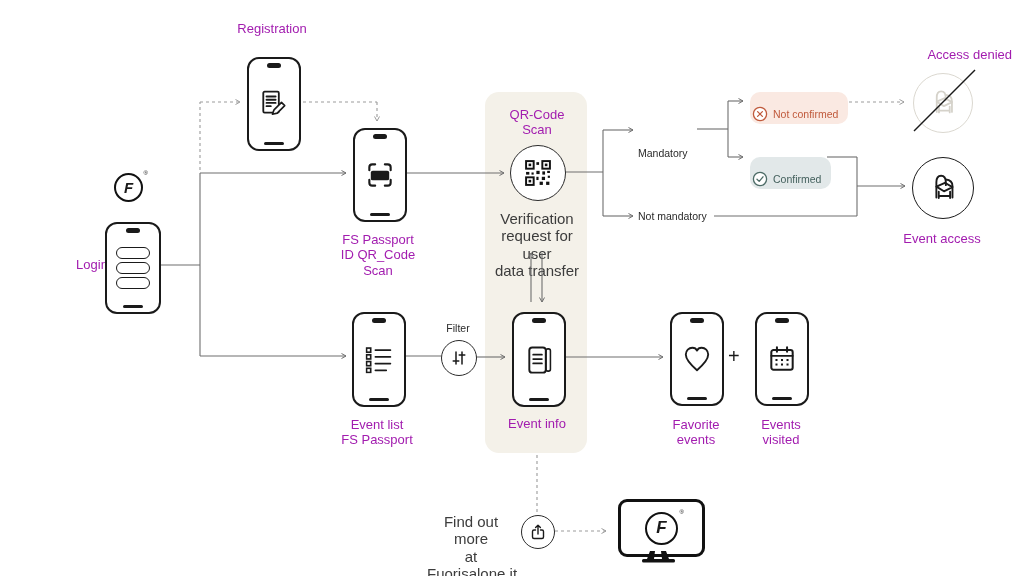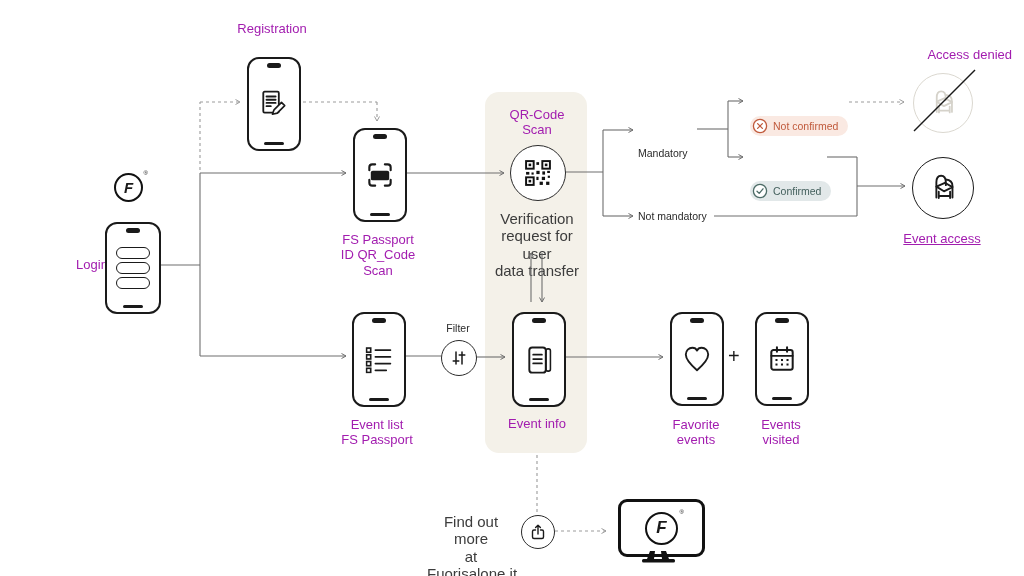--- a/index.html
+++ b/index.html
@@ -36,21 +36,21 @@
   .c-access{left:912px;top:157px;width:60px;height:60px;border:1.3px solid #1a1a1a;}
 
   
   .brandlogo{position:absolute;z-index:2;}
   .brandlogo .ring{border:2px solid #111;border-radius:50%;background:#fff;display:flex;align-items:center;justify-content:center;
     font-style:italic;font-weight:bold;}
   .brandlogo .reg{position:absolute;font-size:6px;font-style:normal;font-weight:normal;color:#111;}
 
   
   .pill{position:absolute;height:20px;border-radius:10px;display:flex;align-items:center;gap:5px;
-    padding:0 10px 0 2px;font-size:10.5px;z-index:2;margin-top:24px;}
+    padding:12px 10px 0 2px;font-size:10.5px;z-index:2;}
   .pill svg{flex:0 0 auto;}
   .pill-denied{left:750px;top:92px;background:#fae9e2;color:#c05a3c;}
   .pill-confirmed{left:750px;top:157px;background:#e2e8e9;color:#44605d;}
 
   
   .monitor{left:618px;top:499px;width:81px;height:52px;border:3px solid #111;border-radius:9px;background:#fff;z-index:2;
     display:flex;align-items:center;justify-content:center;}
   .plus{position:absolute;font-size:20px;font-weight:300;color:#1a1a1a;z-index:2;}
 </style>
 </head>
@@ -108,21 +108,21 @@
 ID QR_Code
 Scan</div>
 <div class="lbl lbl-main" style="left:487px;top:107px;width:100px;">QR-Code
 Scan</div>
 <div class="lbl lbl-tiny" style="left:487px;top:210px;width:100px;">Verification
 request for user
 data transfer</div>
 <div class="lbl lbl-small" style="left:638px;top:123px;white-space:nowrap;margin-top:24px;">Mandatory</div>
 <div class="lbl lbl-small" style="left:638px;top:210px;white-space:nowrap;">Not mandatory</div>
 <div class="lbl lbl-main" style="left:872px;top:47px;width:140px;text-align:right;">Access denied</div>
-<div class="lbl lbl-main" style="left:872px;top:231px;width:140px;text-decoration:underline;">Event access</div>
+<div class="lbl lbl-main" style="left:872px;top:231px;width:140px;">Event access</div>
 <div class="lbl lbl-main" style="left:307px;top:417px;width:140px;">Event list
 FS Passport</div>
 <div class="lbl lbl-small" style="left:428px;top:322px;width:60px;">Filter</div>
 <div class="lbl lbl-main" style="left:487px;top:416px;width:100px;">Event info</div>
 <div class="lbl lbl-main" style="left:626px;top:417px;width:140px;">Favorite
 events</div>
 <div class="lbl lbl-main" style="left:711px;top:417px;width:140px;">Events
 visited</div>
 <div class="lbl lbl-tiny" style="left:427px;top:513px;width:88px;">Find out more
 at Fuorisalone.it</div>

